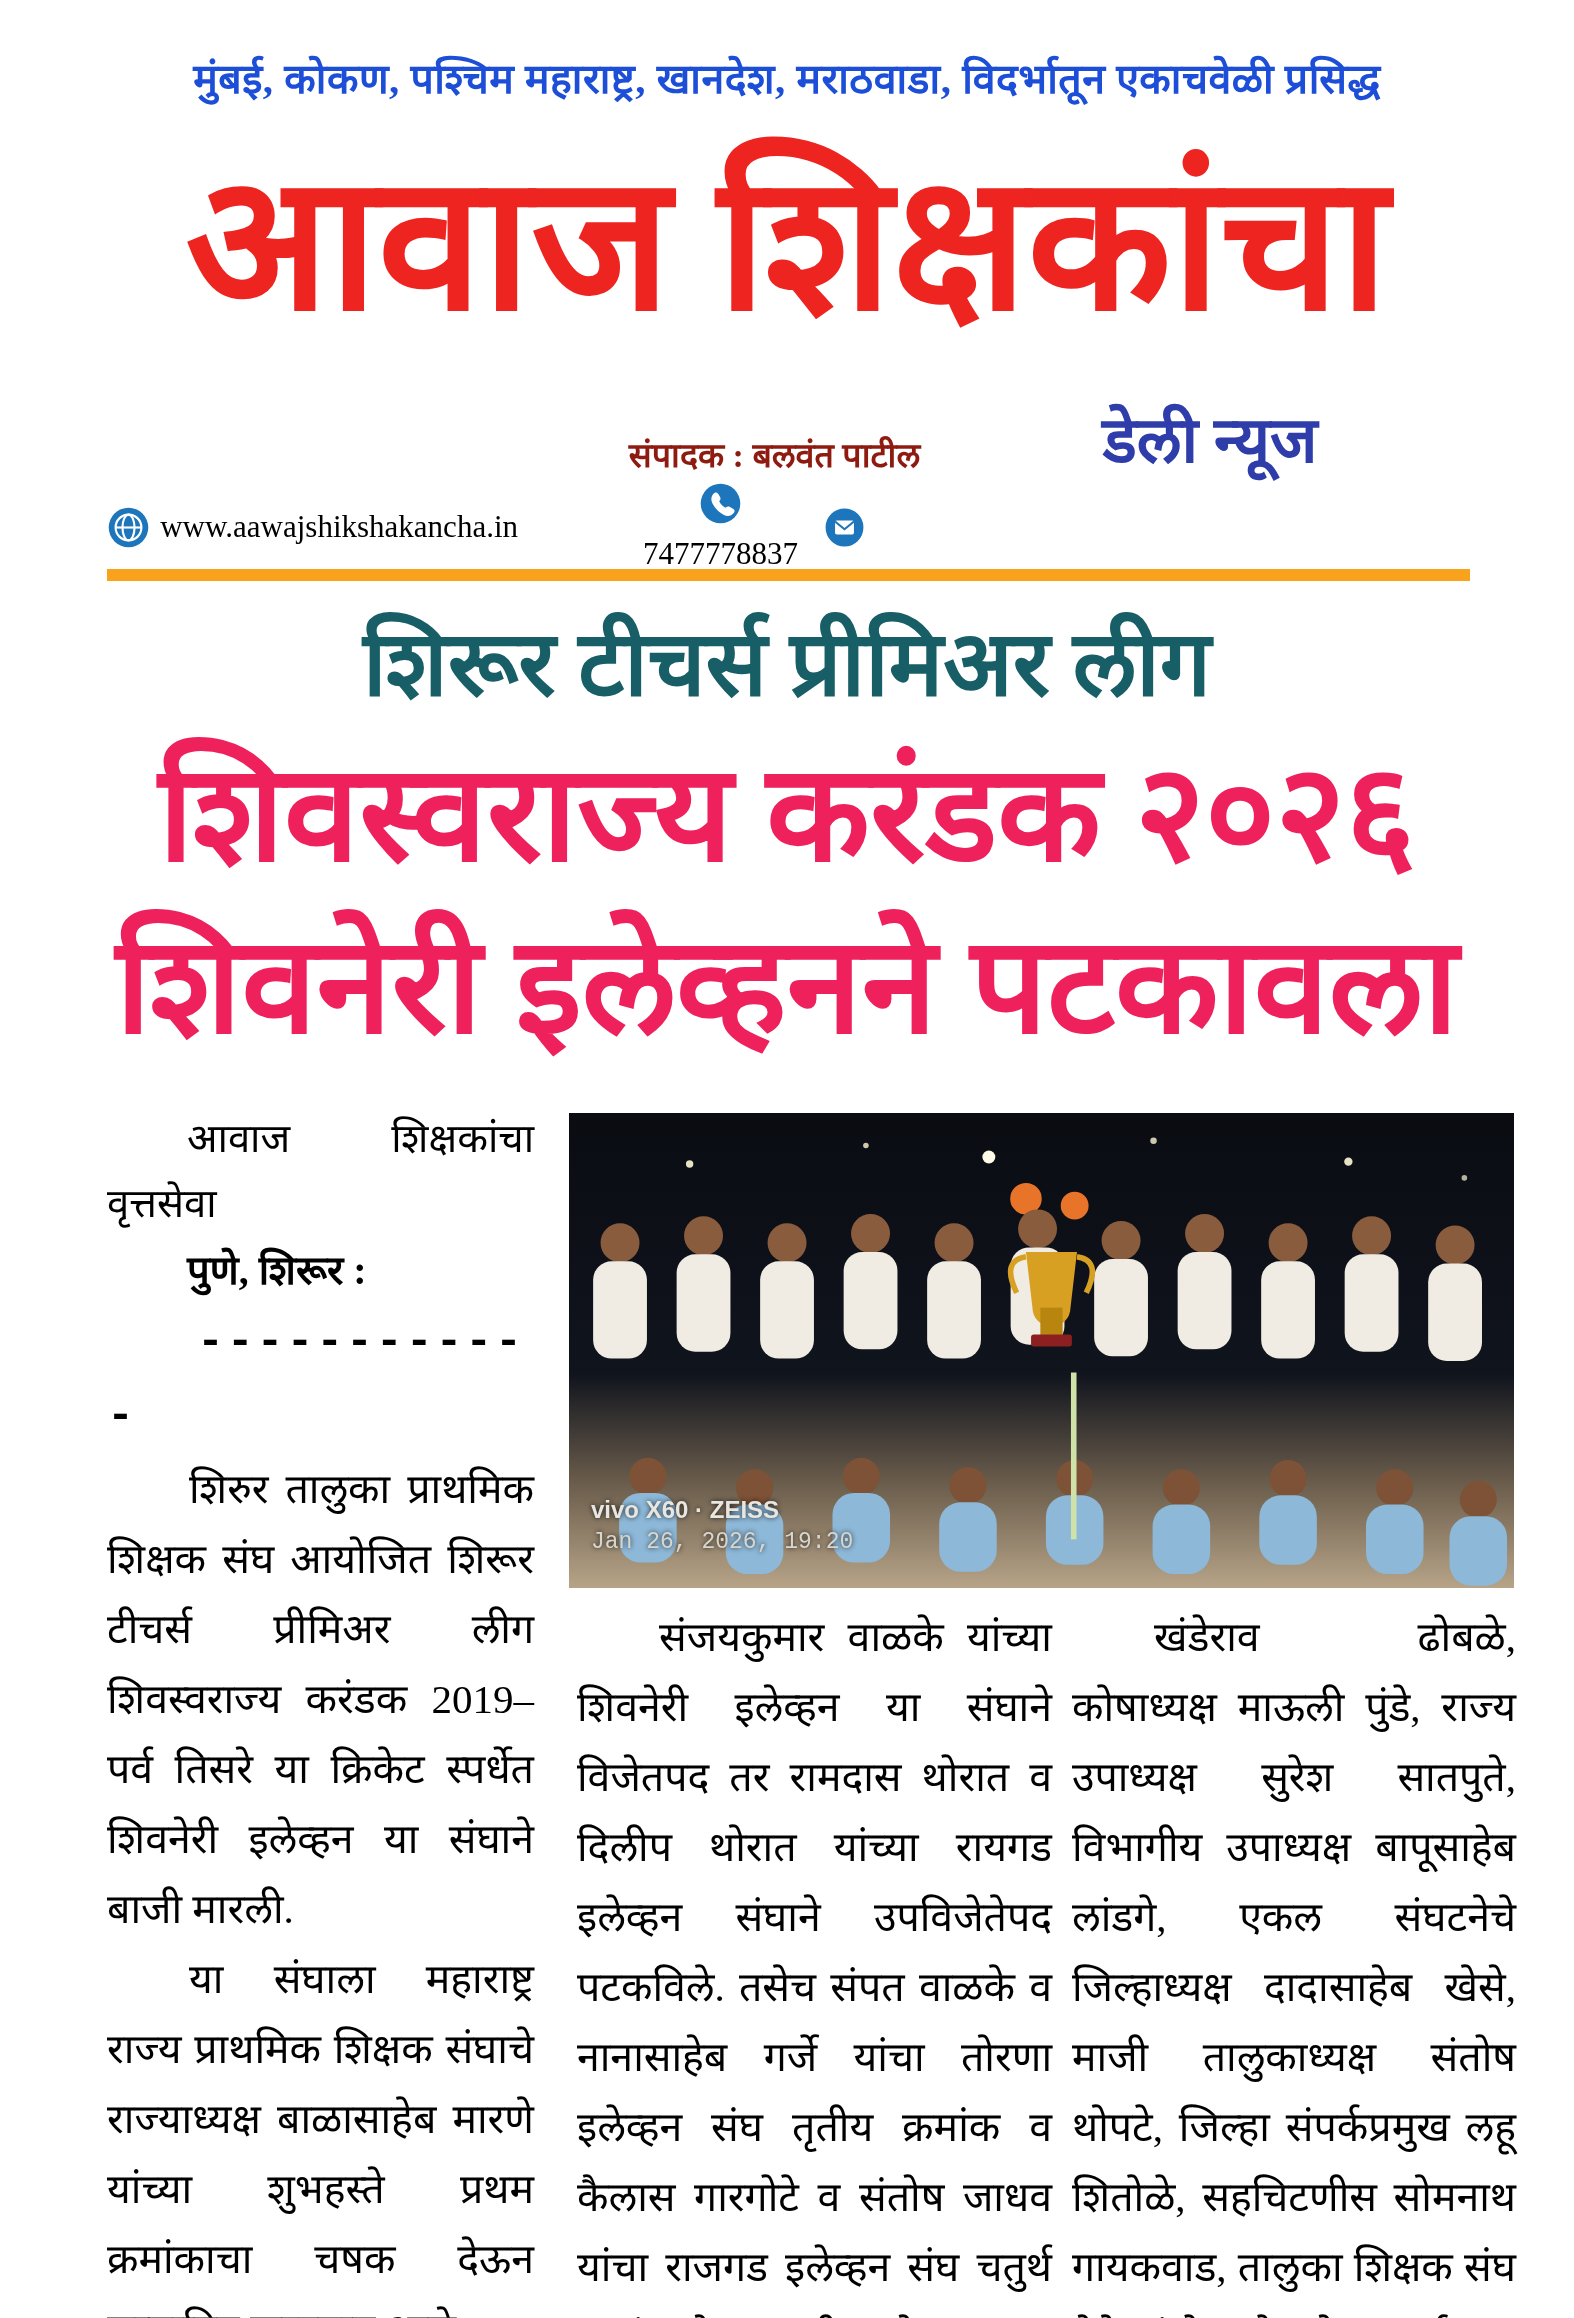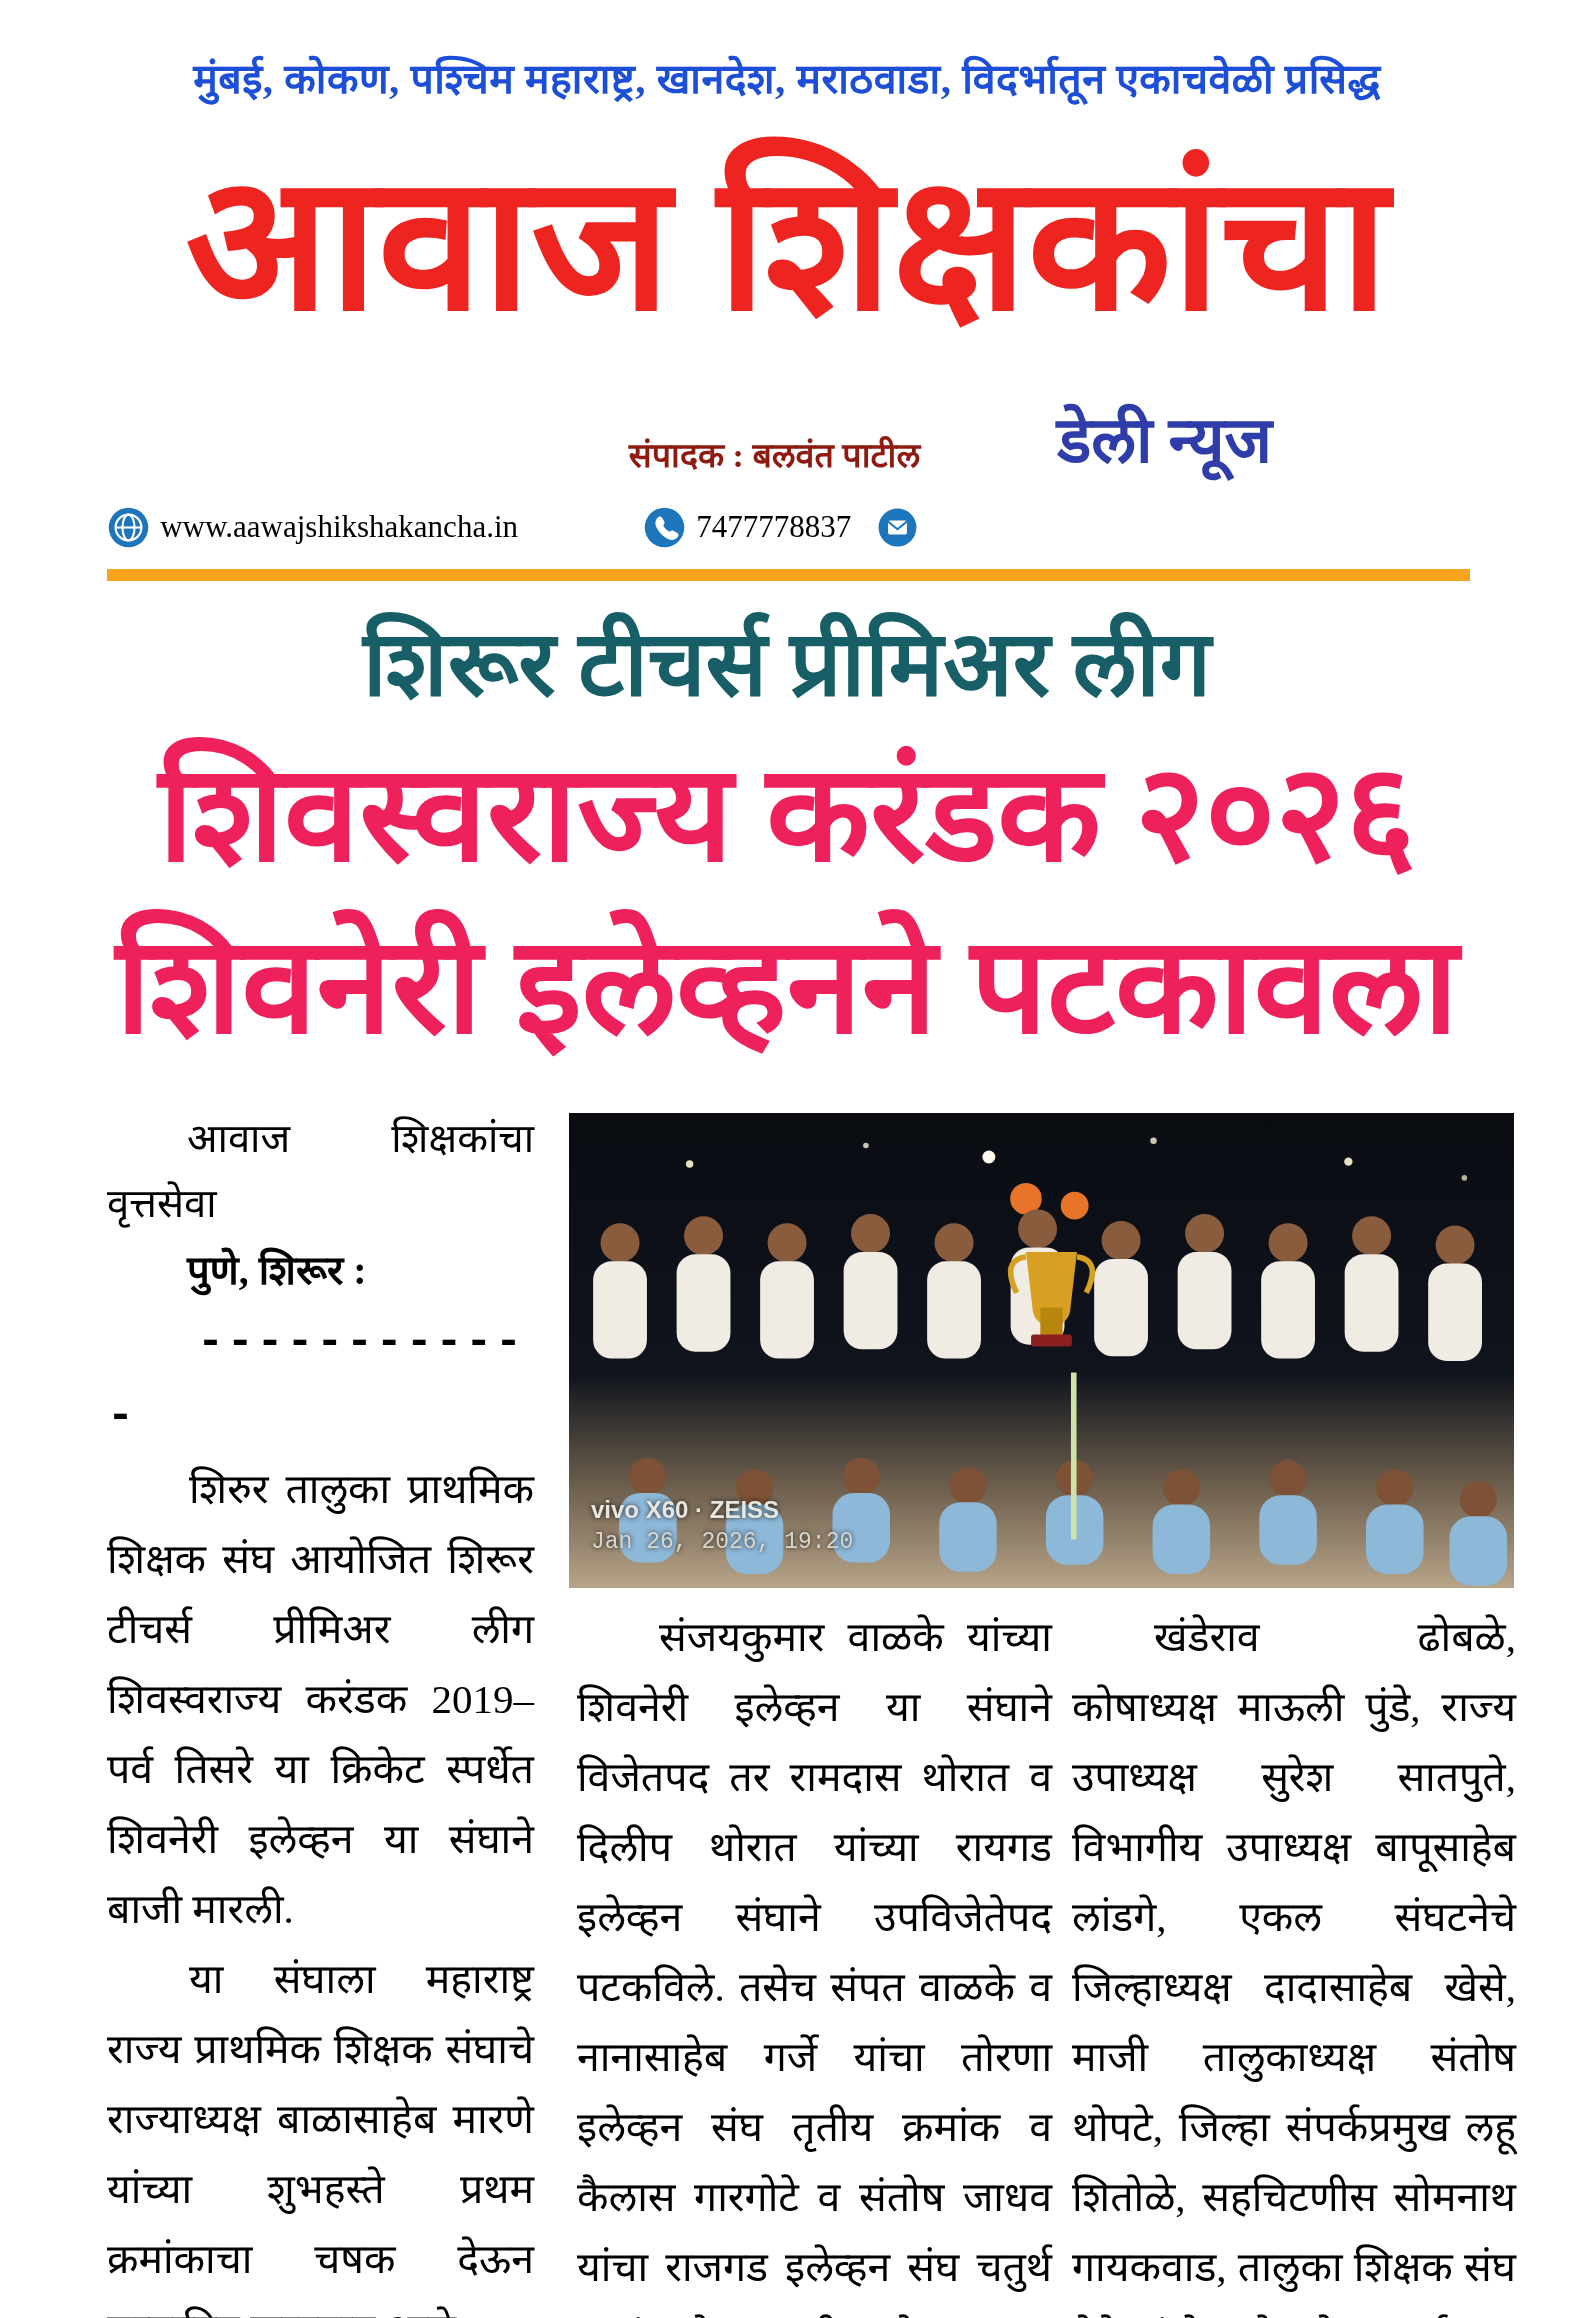--- a/index.html
+++ b/index.html
@@ -22,30 +22,30 @@
     position:absolute; top:118px; left:0; width:100%;
     text-align:center; font-size:188px; line-height:1.35; font-weight:700;
     color:#ee2420; white-space:nowrap;
   }
   .editor-line{
     position:absolute; top:431px; left:473px; width:603px;
     text-align:center; font-size:34px; font-weight:700; color:#8e1a10;
   }
   .edition{
     position:absolute; top:394px; left:1057px; width:306px;
-    font-size:64px; font-weight:700; color:#2e3daa;
+    text-align:center; font-size:64px; font-weight:700; color:#2e3daa;
   }
   .contact-row{
     position:absolute; top:499px; left:107px; width:1363px; height:56px;
     display:flex; align-items:center; justify-content:flex-start;
     font-size:31px; color:#000; font-family:"Liberation Serif","DejaVu Serif",serif;
   }
   .contact-item{display:flex; align-items:center; gap:10.2px; white-space:nowrap;}
   .contact-item.website{margin-right:125px;}
-  .contact-item.phone{margin-right:25px;}
+  .contact-item.phone{margin-right:25px;flex-direction:column;}
   .cicon{width:43px;height:43px;flex:0 0 auto;}
   .orange-bar{
     position:absolute; top:569px; left:107px; width:1363px; height:12px;
     background:#f9a21c;
   }
   
   .kicker{
     position:absolute; top:598px; left:0; width:100%;
     text-align:center; font-size:91px; font-weight:700; color:#175e66;
     white-space:nowrap;

